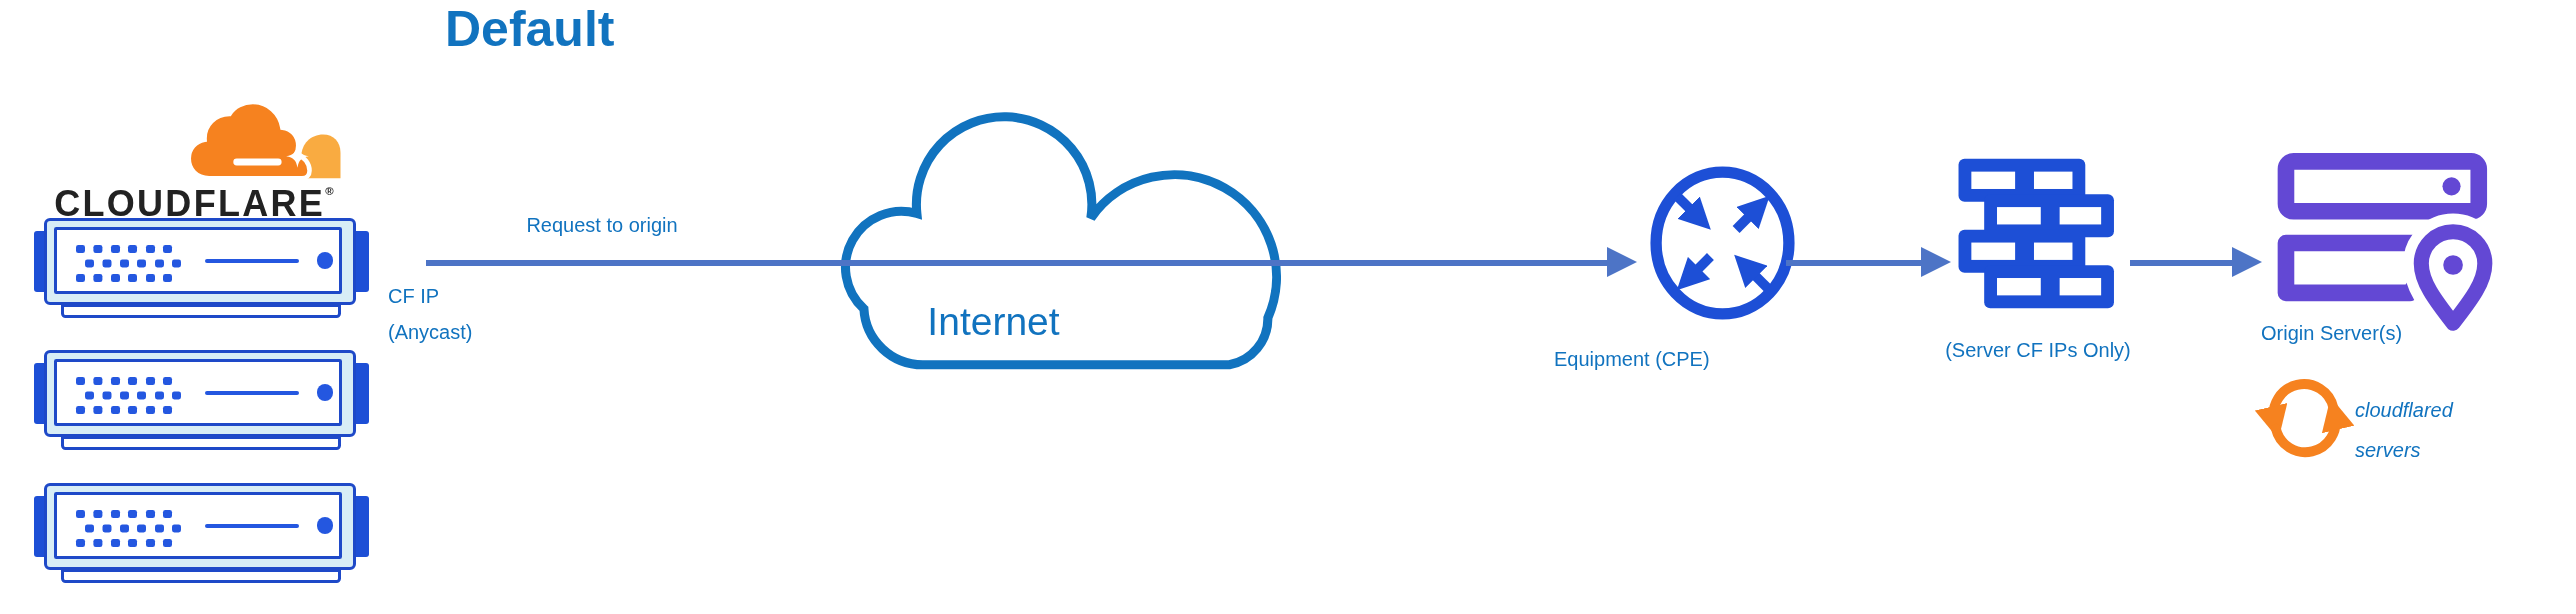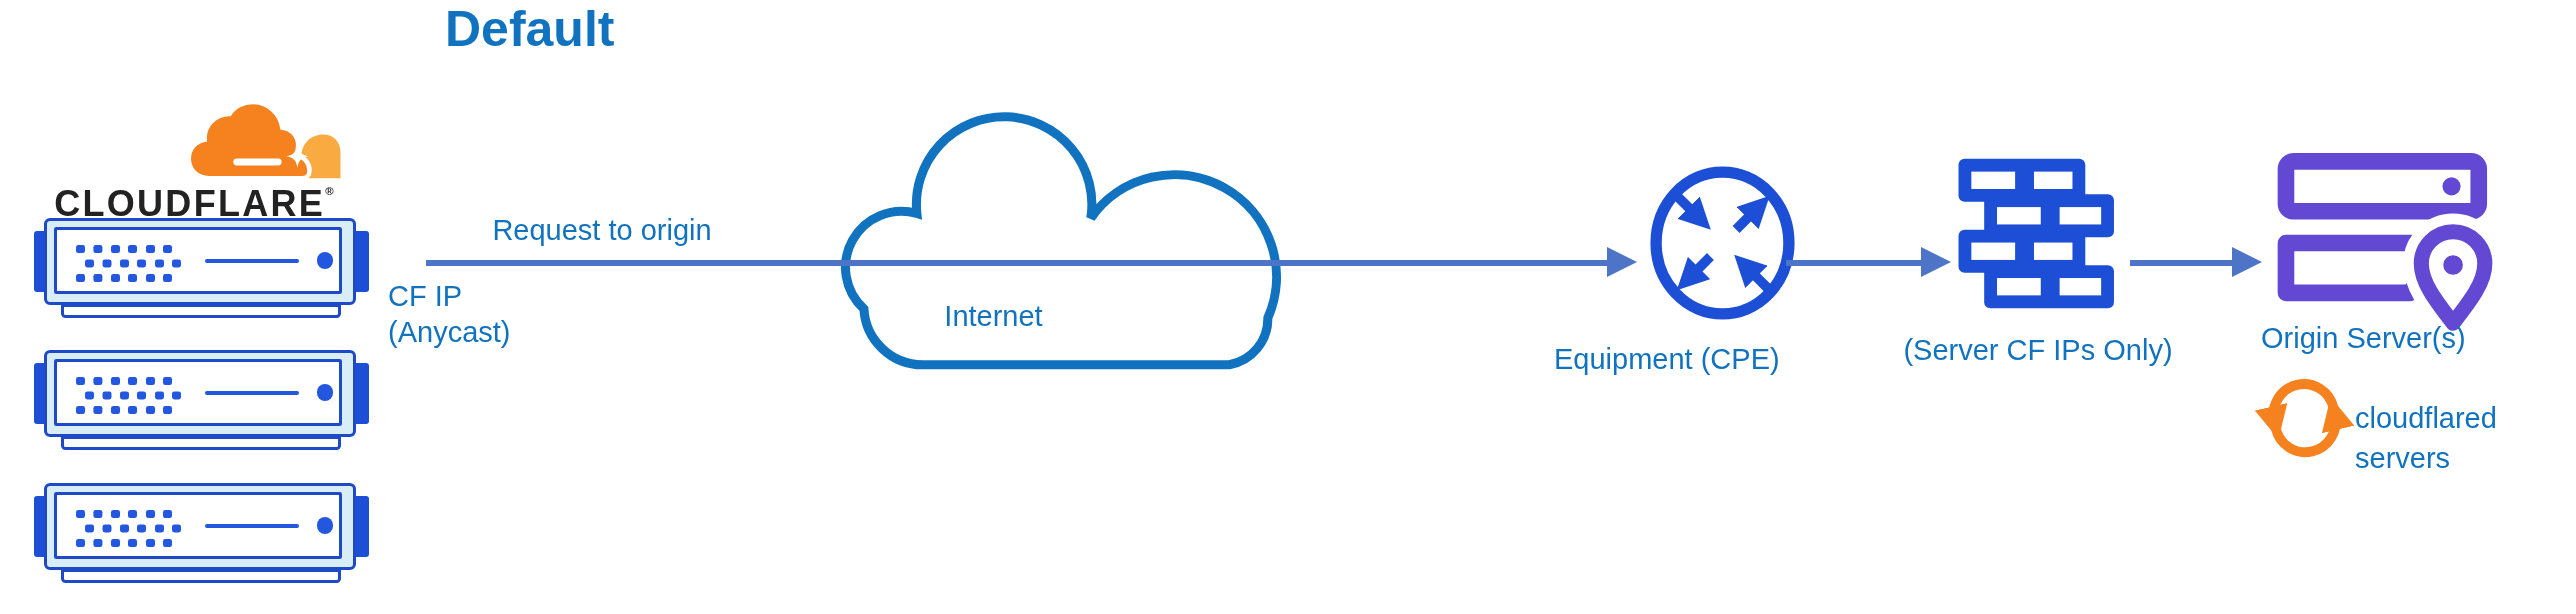--- a/index.html
+++ b/index.html
@@ -5,21 +5,21 @@
   html,body{margin:0;padding:0;background:#ffffff;}
   body{
     width:2576px;height:614px;position:relative;overflow:hidden;
     font-family:"Liberation Sans", sans-serif;
   }
   .abs{position:absolute;}
   .blue-text{color:var(--text_blue);}
   .title{
     left:445px;top:0px;font-size:50px;font-weight:600;letter-spacing:0px;
   }
-  .lbl{font-size:29px;font-weight:500;line-height:1.2;}
+  .lbl{font-size:20px;font-weight:500;line-height:1.2;}
   .center{text-align:center;}
 
   
   .flow-line{height:6px;background:var(--arrow_blue);z-index:5;}
   .arrow-head{
     width:0;height:0;z-index:5;
     border-top:15px solid transparent;border-bottom:15px solid transparent;
     border-left:30px solid var(--arrow_blue);
   }
 
@@ -137,21 +137,21 @@
 
 <svg class="abs" style="left:817px;top:106px;z-index:2;" width="466" height="271" viewBox="0 0 616 358">
   <path class="cloud-outline" d="M 62,268
     A 74,74 0 0 1 132,142
     A 116,116 0 1 1 362,148
     A 135,135 0 0 1 596,280
     A 62,62 0 0 1 545,342
     L 140,342
     A 78,78 0 0 1 62,268 Z"></path>
 </svg>
-<div class="abs lbl blue-text center" style="left:880px;top:299px;width:227px;z-index:3;font-size:29px;">Internet</div>
+<div class="abs lbl blue-text center" style="left:880px;top:299px;width:227px;z-index:3;font-size:39px;">Internet</div>
 
 <div class="abs lbl blue-text center" style="left:458px;top:213px;width:288px;">Request to origin</div>
 <div class="abs flow-line" style="left:426px;top:260px;width:1181px;"></div>
 <div class="abs arrow-head" style="left:1607px;top:247px;"></div>
 
 <div class="abs lbl blue-text" style="left:388px;top:278px;line-height:36px;">
   <div>CF IP</div>
   <div>(Anycast)</div>
 </div>
 
@@ -205,17 +205,17 @@
   <path class="origin-halo" d="M 247,237 C 222,205 205,182 205,158 A 42,42 0 1 1 289,158 C 289,182 272,205 247,237 Z"></path>
   <path class="origin-pin" d="M 247,237 C 222,205 205,182 205,158 A 42,42 0 1 1 289,158 C 289,182 272,205 247,237 Z"></path>
   <circle class="origin-fill" cx="247" cy="160" r="13"></circle>
 </svg>
 <div class="abs lbl blue-text" style="left:2261px;top:321px;">Origin Server(s)</div>
 
 <svg class="abs" style="left:2259px;top:375px;" width="95" height="87" viewBox="0 0 125 115">
   <path class="sync-arc" d="M 98,43 A 40,40 0 0 0 20,61" marker-end="url(#morange)"></path>
   <path class="sync-arc" d="M 22,71 A 40,40 0 0 0 100,53" marker-end="url(#morange)"></path>
 </svg>
-<div class="abs lbl blue-text" style="left:2355px;top:398px;line-height:40px;">
+<div class="abs lbl blue-text" style="left:2355px;top:390px;line-height:40px;font-style:italic;">
   <div>cloudflared</div>
   <div>servers</div>
 </div>
 
 
 </body></html>

